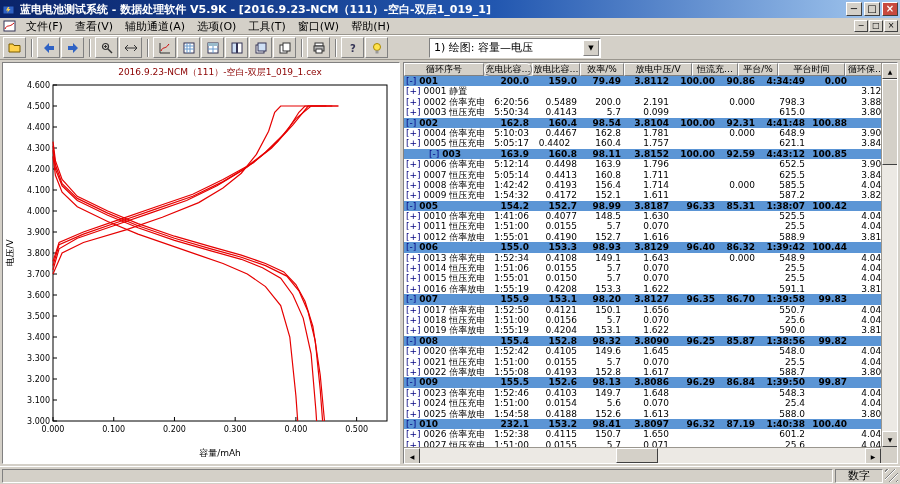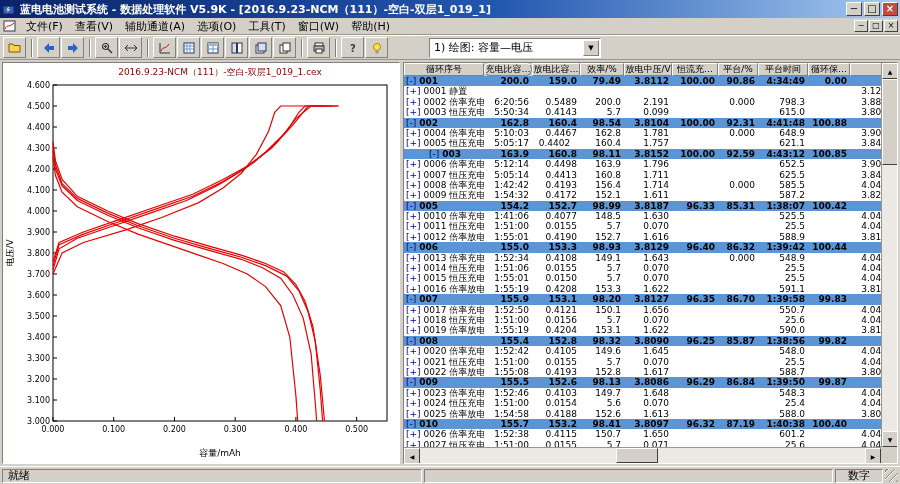--- a/index.html
+++ b/index.html
@@ -308,24 +308,24 @@
           <polyline points="50.0,93.4 52.4,112.3 59.1,129.1 74.3,143.8 104.7,158.5 135.0,171.1 165.4,181.6 195.7,192.1 220.0,200.5 244.3,211.0 262.5,223.6 277.7,242.5 286.8,274.0 292.9,332.8 294.7,358.0" fill="none" stroke="#e60000" stroke-width="1.2"></polyline>
         </svg>
     </div>
 
     <div class="table-panel">
       <div class="thead" id="thead">
           <div class="th" style="width: 80px;">循环序号</div>
           <div class="th" style="width: 48px; border-radius: 6px;">充电比容…</div>
           <div class="th" style="width: 48px;">放电比容…</div>
           <div class="th" style="width: 44px;">效率/%</div>
-          <div class="th" style="width: 48px;">放电中压/V</div>
+          <div class="th" style="width: 68px;">放电中压/V</div>
           <div class="th" style="width: 46px;">恒流充…</div>
           <div class="th" style="width: 40px;">平台/%</div>
-          <div class="th" style="width: 50px;">平台时间</div>
+          <div class="th" style="width: 67px;">平台时间</div>
           <div class="th" style="width: 42px;">循环保…</div>
           <div class="th" style="width: 40px;"></div>
         </div>
       <div class="tbody" id="tbody">
           <div class="trow cycle">
             <div class="tcell label" style="width: 80px;"><span class="exp">[-]</span><span>001</span></div>
             <div class="tcell num" style="width: 48px;">200.0</div>
             <div class="tcell num" style="width: 48px;">159.0</div>
             <div class="tcell num" style="width: 44px;">79.49</div>
             <div class="tcell num" style="width: 48px;">3.8112</div>
@@ -714,21 +714,21 @@
             <div class="tcell num" style="width: 44px;">152.6</div>
             <div class="tcell num" style="width: 48px;">1.613</div>
             <div class="tcell num" style="width: 46px;"></div>
             <div class="tcell num" style="width: 40px;"></div>
             <div class="tcell num" style="width: 50px;">588.0</div>
             <div class="tcell num" style="width: 42px;"></div>
             <div class="tcell num" style="width: 40px;">3.809</div>
           </div>
           <div class="trow cycle">
             <div class="tcell label" style="width: 80px;"><span class="exp">[-]</span><span>010</span></div>
-            <div class="tcell num" style="width: 48px;">155.7</div>
+            <div class="tcell num" style="width: 48px;">232.1</div>
             <div class="tcell num" style="width: 48px;">153.2</div>
             <div class="tcell num" style="width: 44px;">98.41</div>
             <div class="tcell num" style="width: 48px;">3.8097</div>
             <div class="tcell num" style="width: 46px;">96.32</div>
             <div class="tcell num" style="width: 40px;">87.19</div>
             <div class="tcell num" style="width: 50px;">1:40:38</div>
             <div class="tcell num" style="width: 42px;">100.40</div>
             <div class="tcell num" style="width: 40px;"></div>
           </div>
           <div class="trow">
@@ -783,19 +783,18 @@
           <div class="hthumb"></div>
         </div>
         <span class="sbtn">▶</span>
       </div>
       <div class="corner"></div>
     </div>
 
   </div>
 
   <div class="statusbar">
-    <span class="sb-panel sb-ready">就绪</span>
     <span class="sb-panel sb-mid"></span>
     <span class="sb-panel sb-num">数字</span>
     <span class="grip"></span>
   </div>
 
 </div>
 
 </body></html>

